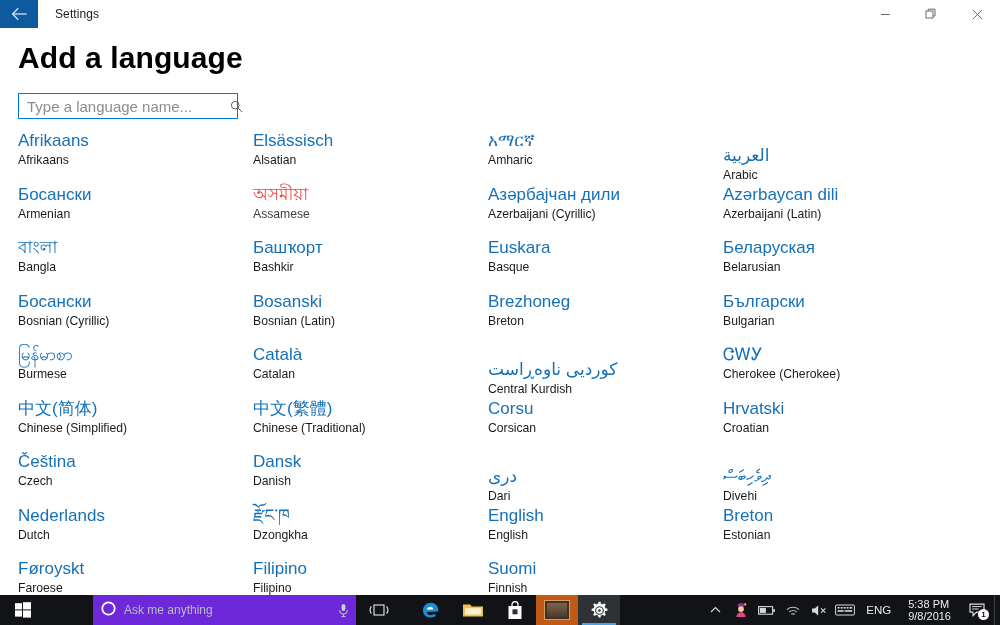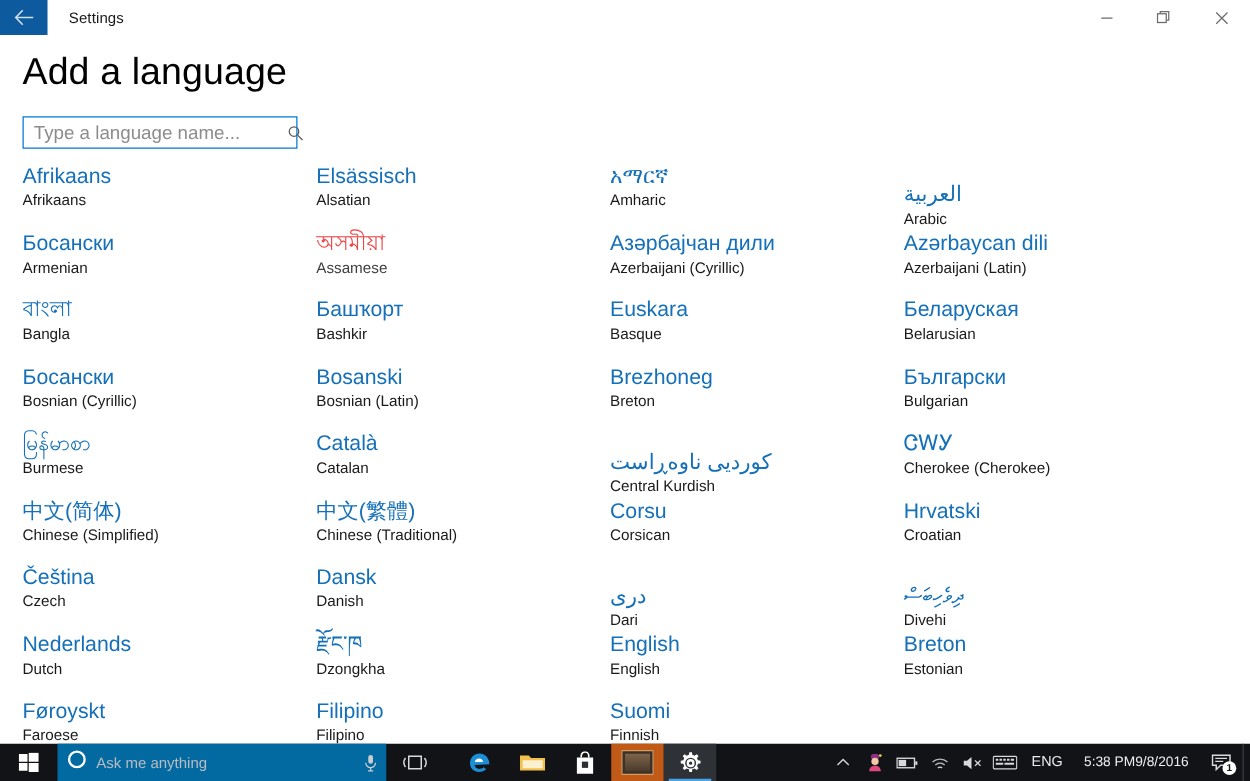--- a/index.html
+++ b/index.html
@@ -31,21 +31,21 @@
   .caption-group { margin-left:auto; display:flex; }
   .cap-btn {
     width:46px; height:28px; display:flex; align-items:center; justify-content:center;
     cursor:pointer; background:transparent;
   }
   .cap-btn svg { display:block; }
 
   
   .page-title {
     position:absolute; left:18px; top:40px;
-    font-size:30px; font-weight:400; color:#000;
+    font-size:30px; font-weight:700; color:#000;
     letter-spacing:.1px; line-height:36px;
   }
 
   
   .search-wrap {
     position:absolute; left:18px; top:93px;
     width:220px; height:26px;
     border:1.6px solid #0078d7; background:#fff;
     display:flex; align-items:center;
   }
@@ -85,21 +85,21 @@
   
   .taskbar {
     position:absolute; left:0; bottom:0; width:1000px; height:30px;
     background:#111316; display:flex; align-items:stretch; z-index:20;
   }
   .start-btn {
     width:46px; display:flex; align-items:center; justify-content:center; cursor:pointer;
   }
   .cortana {
     width:263px; display:flex; align-items:center;
-    background:#0369a1; cursor:text; padding-left:8px; gap:8px;
+    background:#6d28d9; cursor:text; padding-left:8px; gap:8px;margin-left:47px;
   }
   .cortana-label { font-size:12px; color:#b9bcc0; flex:1; }
   .cortana-mic { width:26px; display:flex; align-items:center; justify-content:center; cursor:pointer; }
   .taskview {
     width:46px; display:flex; align-items:center; justify-content:center; cursor:pointer;
   }
   .tb-apps { display:flex; align-items:stretch; margin-left:8px; }
   .tb-app {
     width:42px; display:flex; align-items:center; justify-content:center;
     cursor:pointer; position:relative;
@@ -117,22 +117,22 @@
 
   .tray { margin-left:auto; display:flex; align-items:stretch; }
   .tray-ico {
     width:26px; display:flex; align-items:center; justify-content:center; cursor:pointer;
   }
   .tray-lang {
     padding:0 8px; display:flex; align-items:center; justify-content:center;
     font-size:11.5px; color:#e8e9ea; cursor:pointer;
   }
   .tray-clock {
-    padding:0 9px; display:flex; flex-direction:row;
-    align-items:center; justify-content:center; cursor:pointer; line-height:12px;
+    padding:0 9px; display:flex; flex-direction:column;
+    justify-content:center; cursor:pointer; line-height:12px;
   }
   .tray-clock span { font-size:11px; color:#eceded; }
   .tray-notify {
     width:34px; display:flex; align-items:center; justify-content:center;
     cursor:pointer; position:relative;
   }
   .notify-badge {
     position:absolute; right:5px; bottom:5px;
     width:11px; height:11px; border-radius:50%;
     background:#ffffff; color:#111316;

